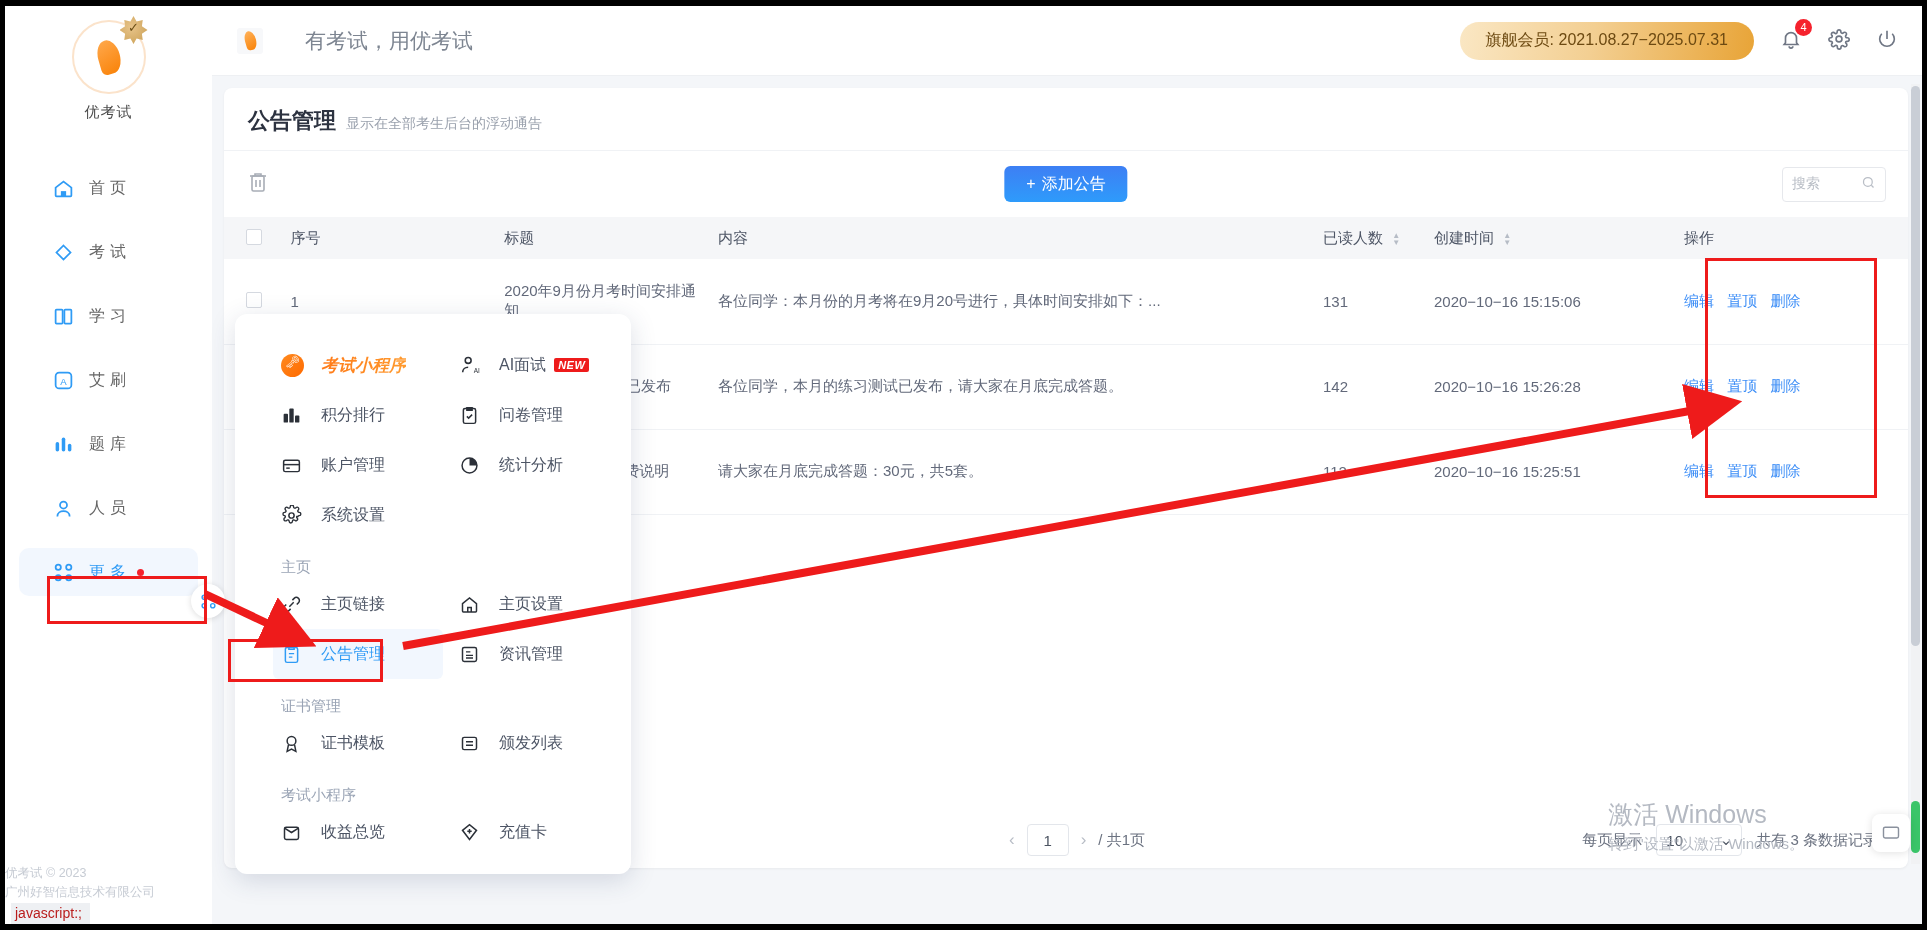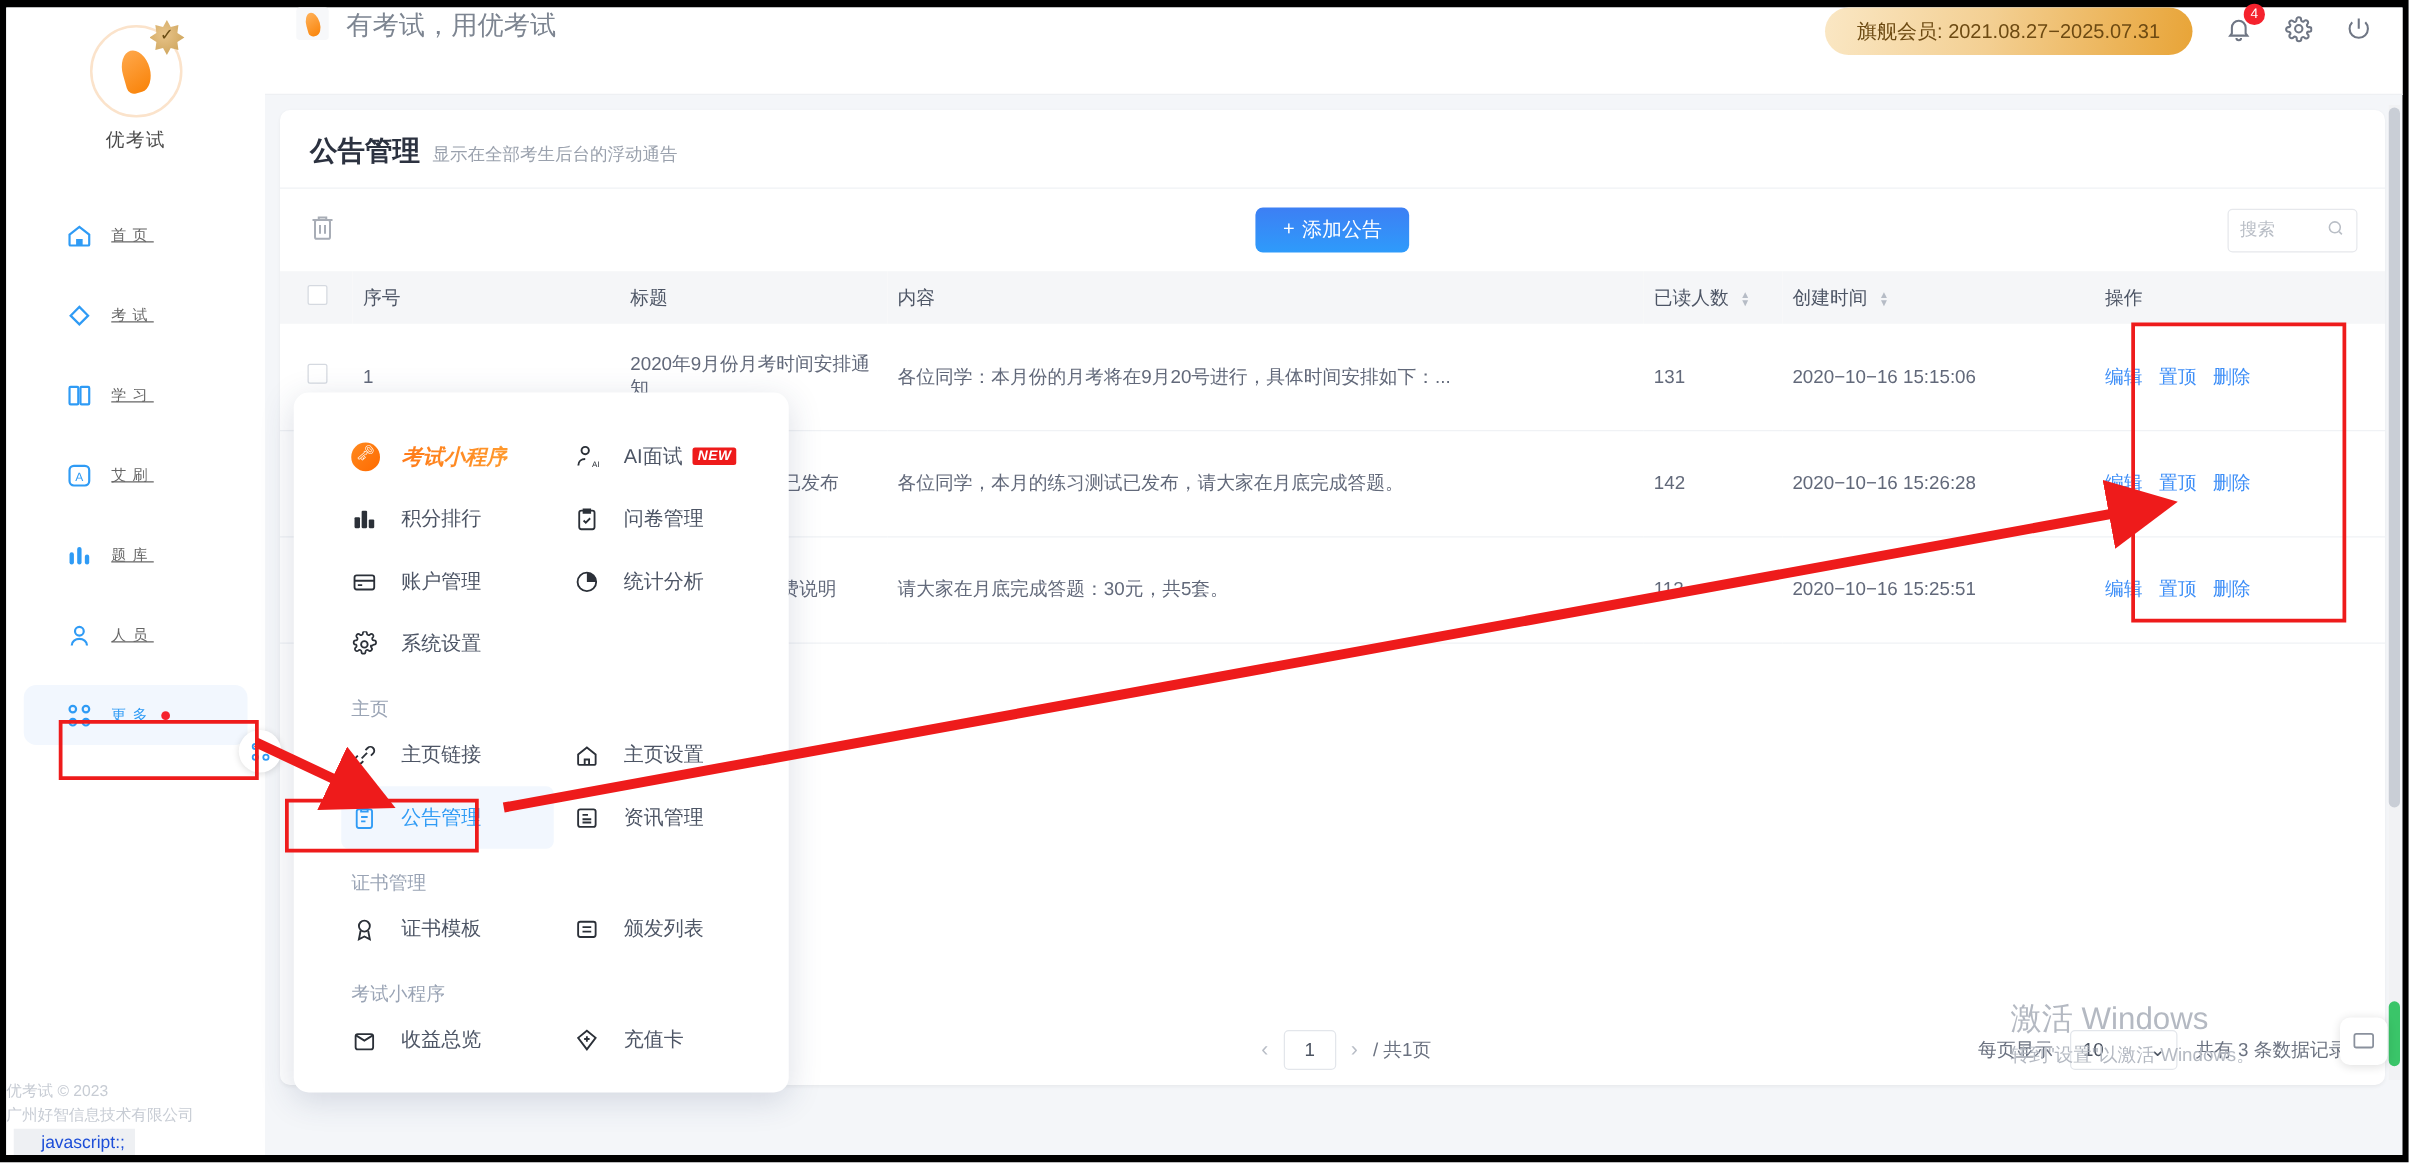--- a/index.html
+++ b/index.html
@@ -38,46 +38,46 @@
     content:"✓"; position:absolute; left:0; right:0; top:4px; text-align:center;
     font-size:13px; color:#6a4d16; font-weight:700;
   }
   .brand-name { margin-top: 9px; font-size: 15px; color: #4a4a4a; letter-spacing: 1px; }
   .nav { margin-top: 42px; }
   .nav-item {
     display: flex; align-items: center; height: 48px; margin: 0 14px 16px 14px;
     border-radius: 10px; padding-left: 34px; cursor: pointer; position: relative;
   }
   .nav-item .ico { width: 26px; color: #2f9bf5; display:flex; align-items:center; }
-  .nav-item .lbl { font-size: 12px; color: #666; letter-spacing: 5px; margin-left: 10px; text-decoration: underline; }
+  .nav-item .lbl { font-size: 16px; color: #666; letter-spacing: 5px; margin-left: 10px; }
   .nav-item.active { background: #f2f7fe; }
   .nav-item.active .lbl { color: #2f9bf5; }
   .dot-red { width: 7px; height: 7px; border-radius: 50%; background: #f5222d; margin-left: 6px; }
   .nav-more-box {
     position: absolute; left: 42px; top: 570px; width: 160px; height: 48px;
     border: 3px solid #ee1b1b; z-index: 60; pointer-events:none;
   }
   .sidefloat {
     position: absolute; left: 186px; top: 578px; width: 34px; height: 34px;
     background: #fff; border-radius: 50%; box-shadow: 0 1px 6px rgba(0,0,0,.14);
     display:flex; align-items:center; justify-content:center; color:#2f9bf5; z-index: 58;
   }
   .footer-copy {
     position: absolute; left: 0; bottom: 22px; width: 207px; text-align: left;
     font-size: 12.5px; line-height: 19px; color: #c7ccd4;
   }
   .status-url {
     position: absolute; left: 6px; bottom: 0px; background: #eef0f3;
-    font-size: 14px; color: #1d4ed8; padding: 2px 8px 3px 22px; z-index: 90;
+    font-size: 14px; color: #b91c1c; padding: 2px 8px 3px 4px; z-index: 90;
     font-family: "Liberation Sans", sans-serif;
   }
   
   .topbar {
     position: absolute; left: 207px; top: 0; right: 0; height: 70px; background: #fff;
-    display: flex; align-items: flex-start; border-bottom: 1px solid #eef0f3;
+    display: flex; align-items: center; border-bottom: 1px solid #eef0f3; gap: 28px;
   }
   .topbar-logo {
     width: 26px; height: 26px; margin-left: 25px; background: #f7f8fa;
     display:flex; align-items:center; justify-content:center; border-radius:3px;
   }
   .topbar-logo i {
     width: 11px; height: 19px; background: linear-gradient(160deg,#ffb35c,#f98207);
     border-radius: 50% 50% 50% 4px; transform: rotate(-16deg); display:block;
   }
   .topbar-title { margin-left: 14px; font-size: 21px; color: #7d8591; }

